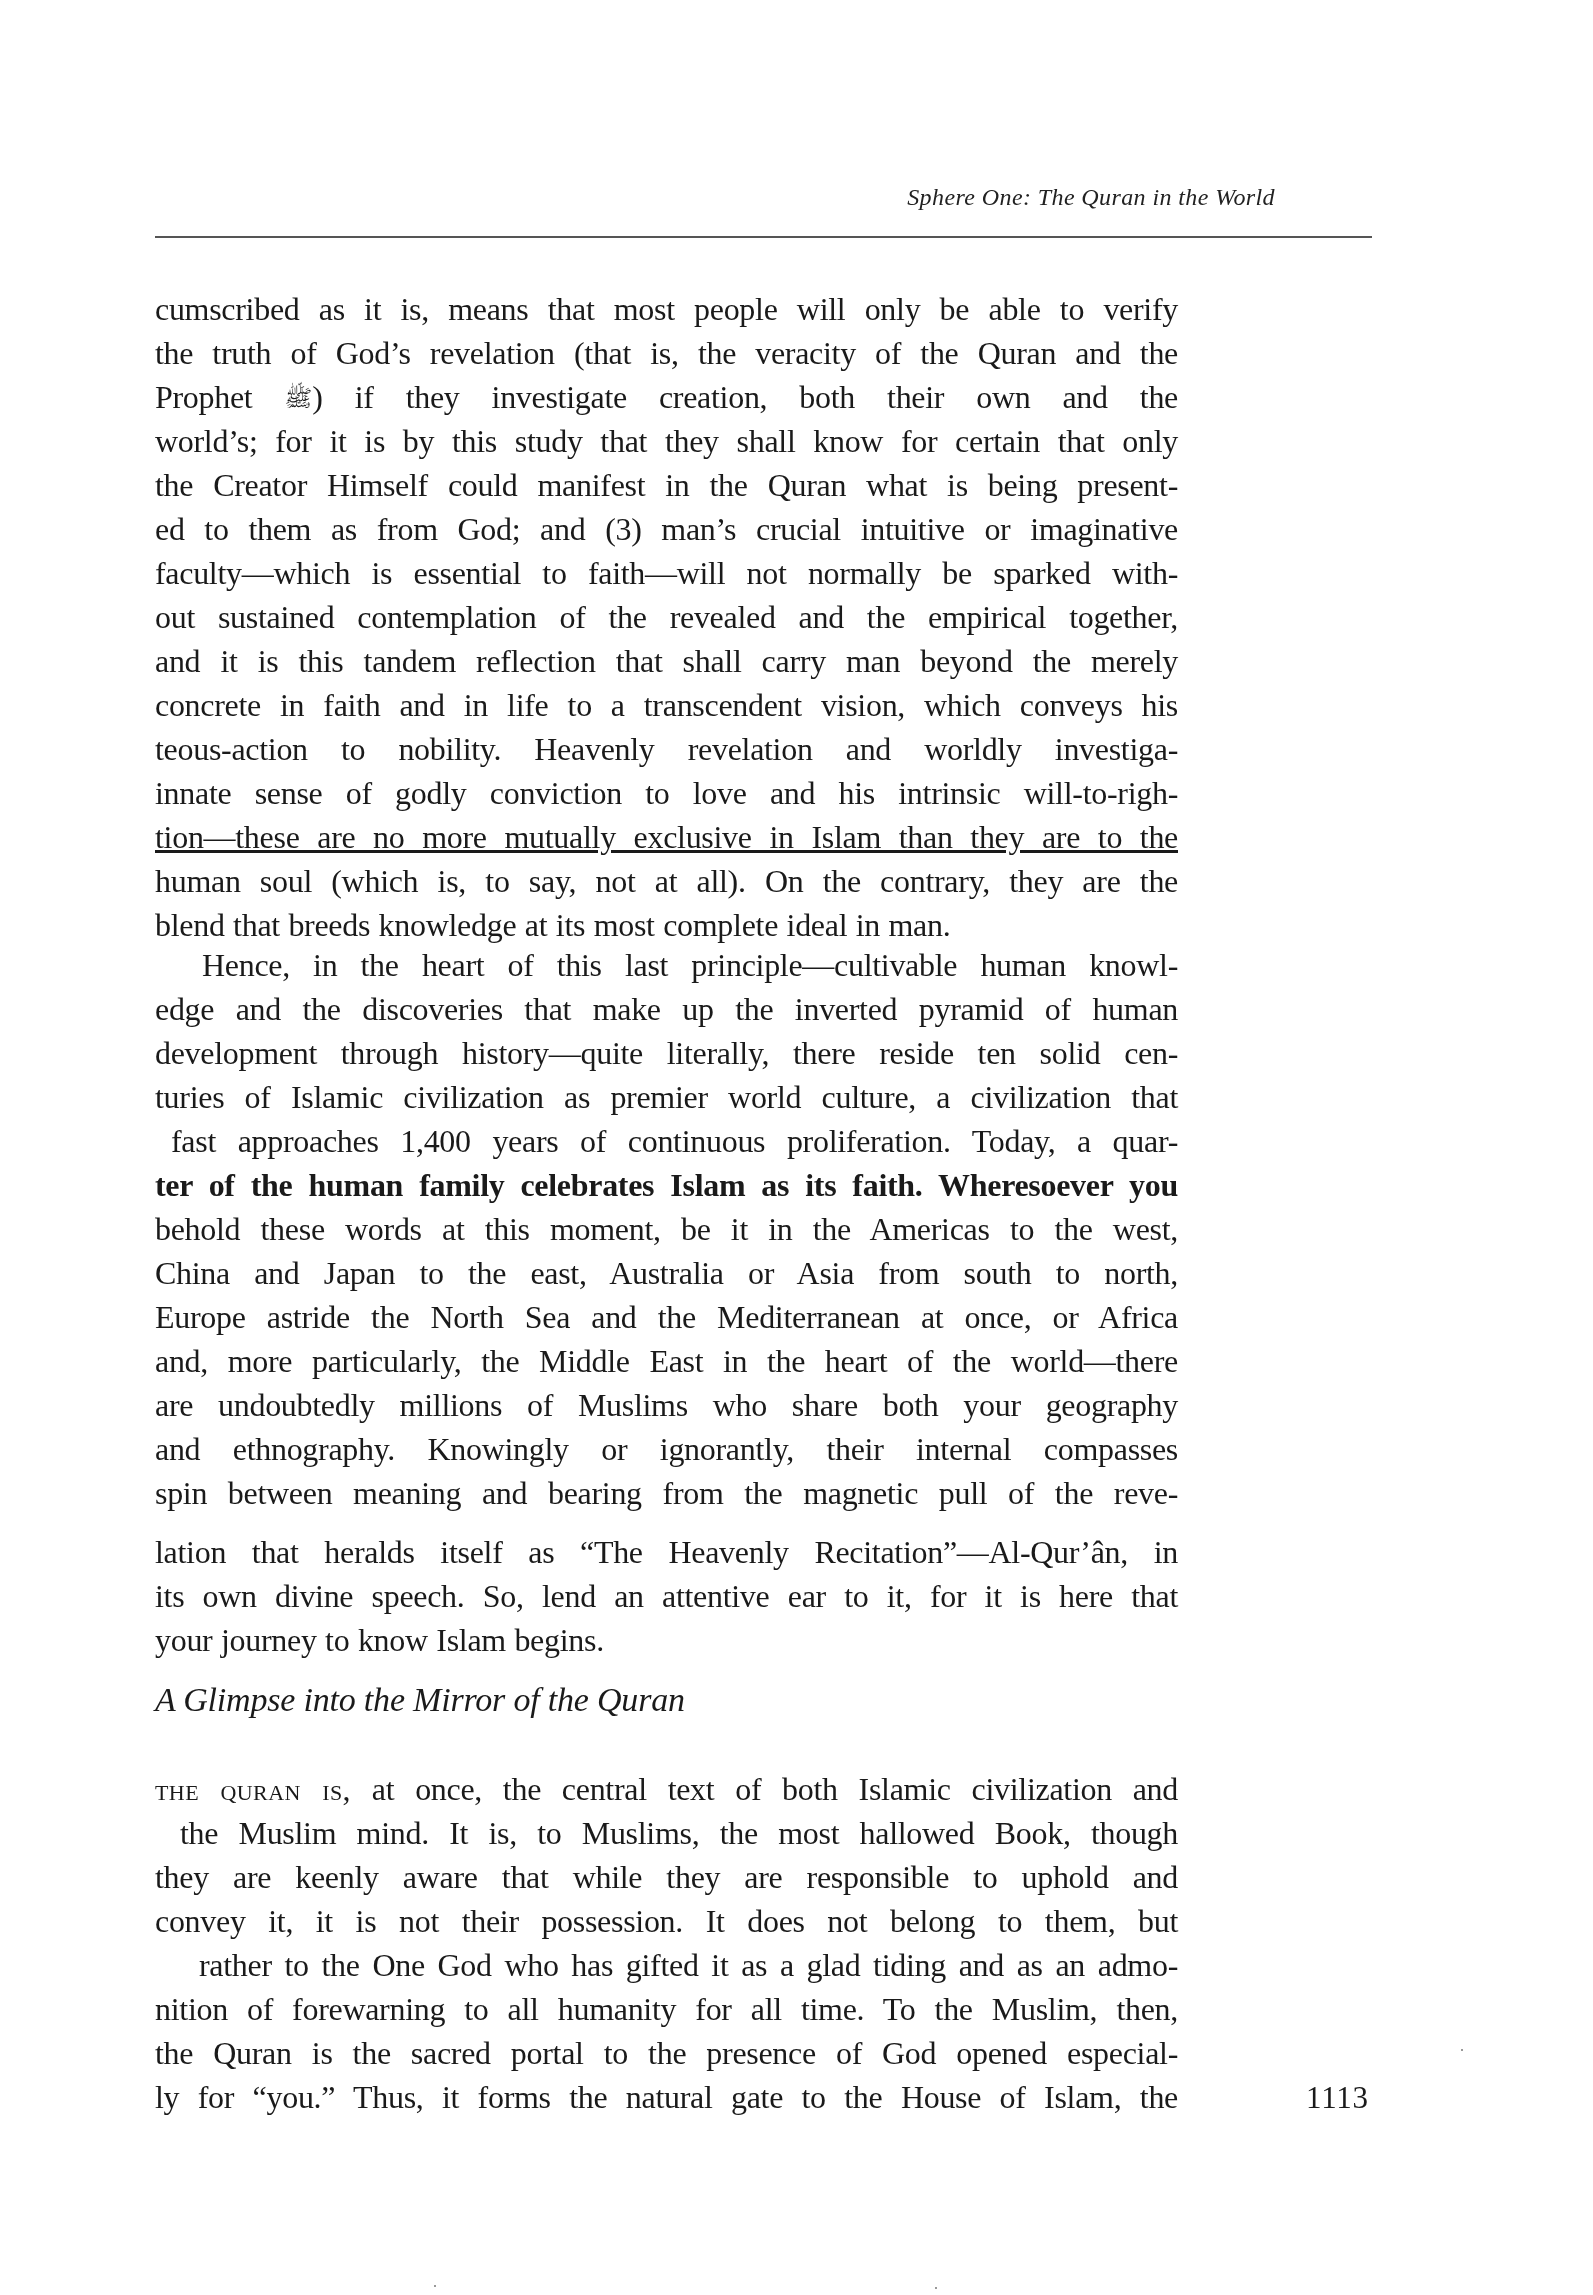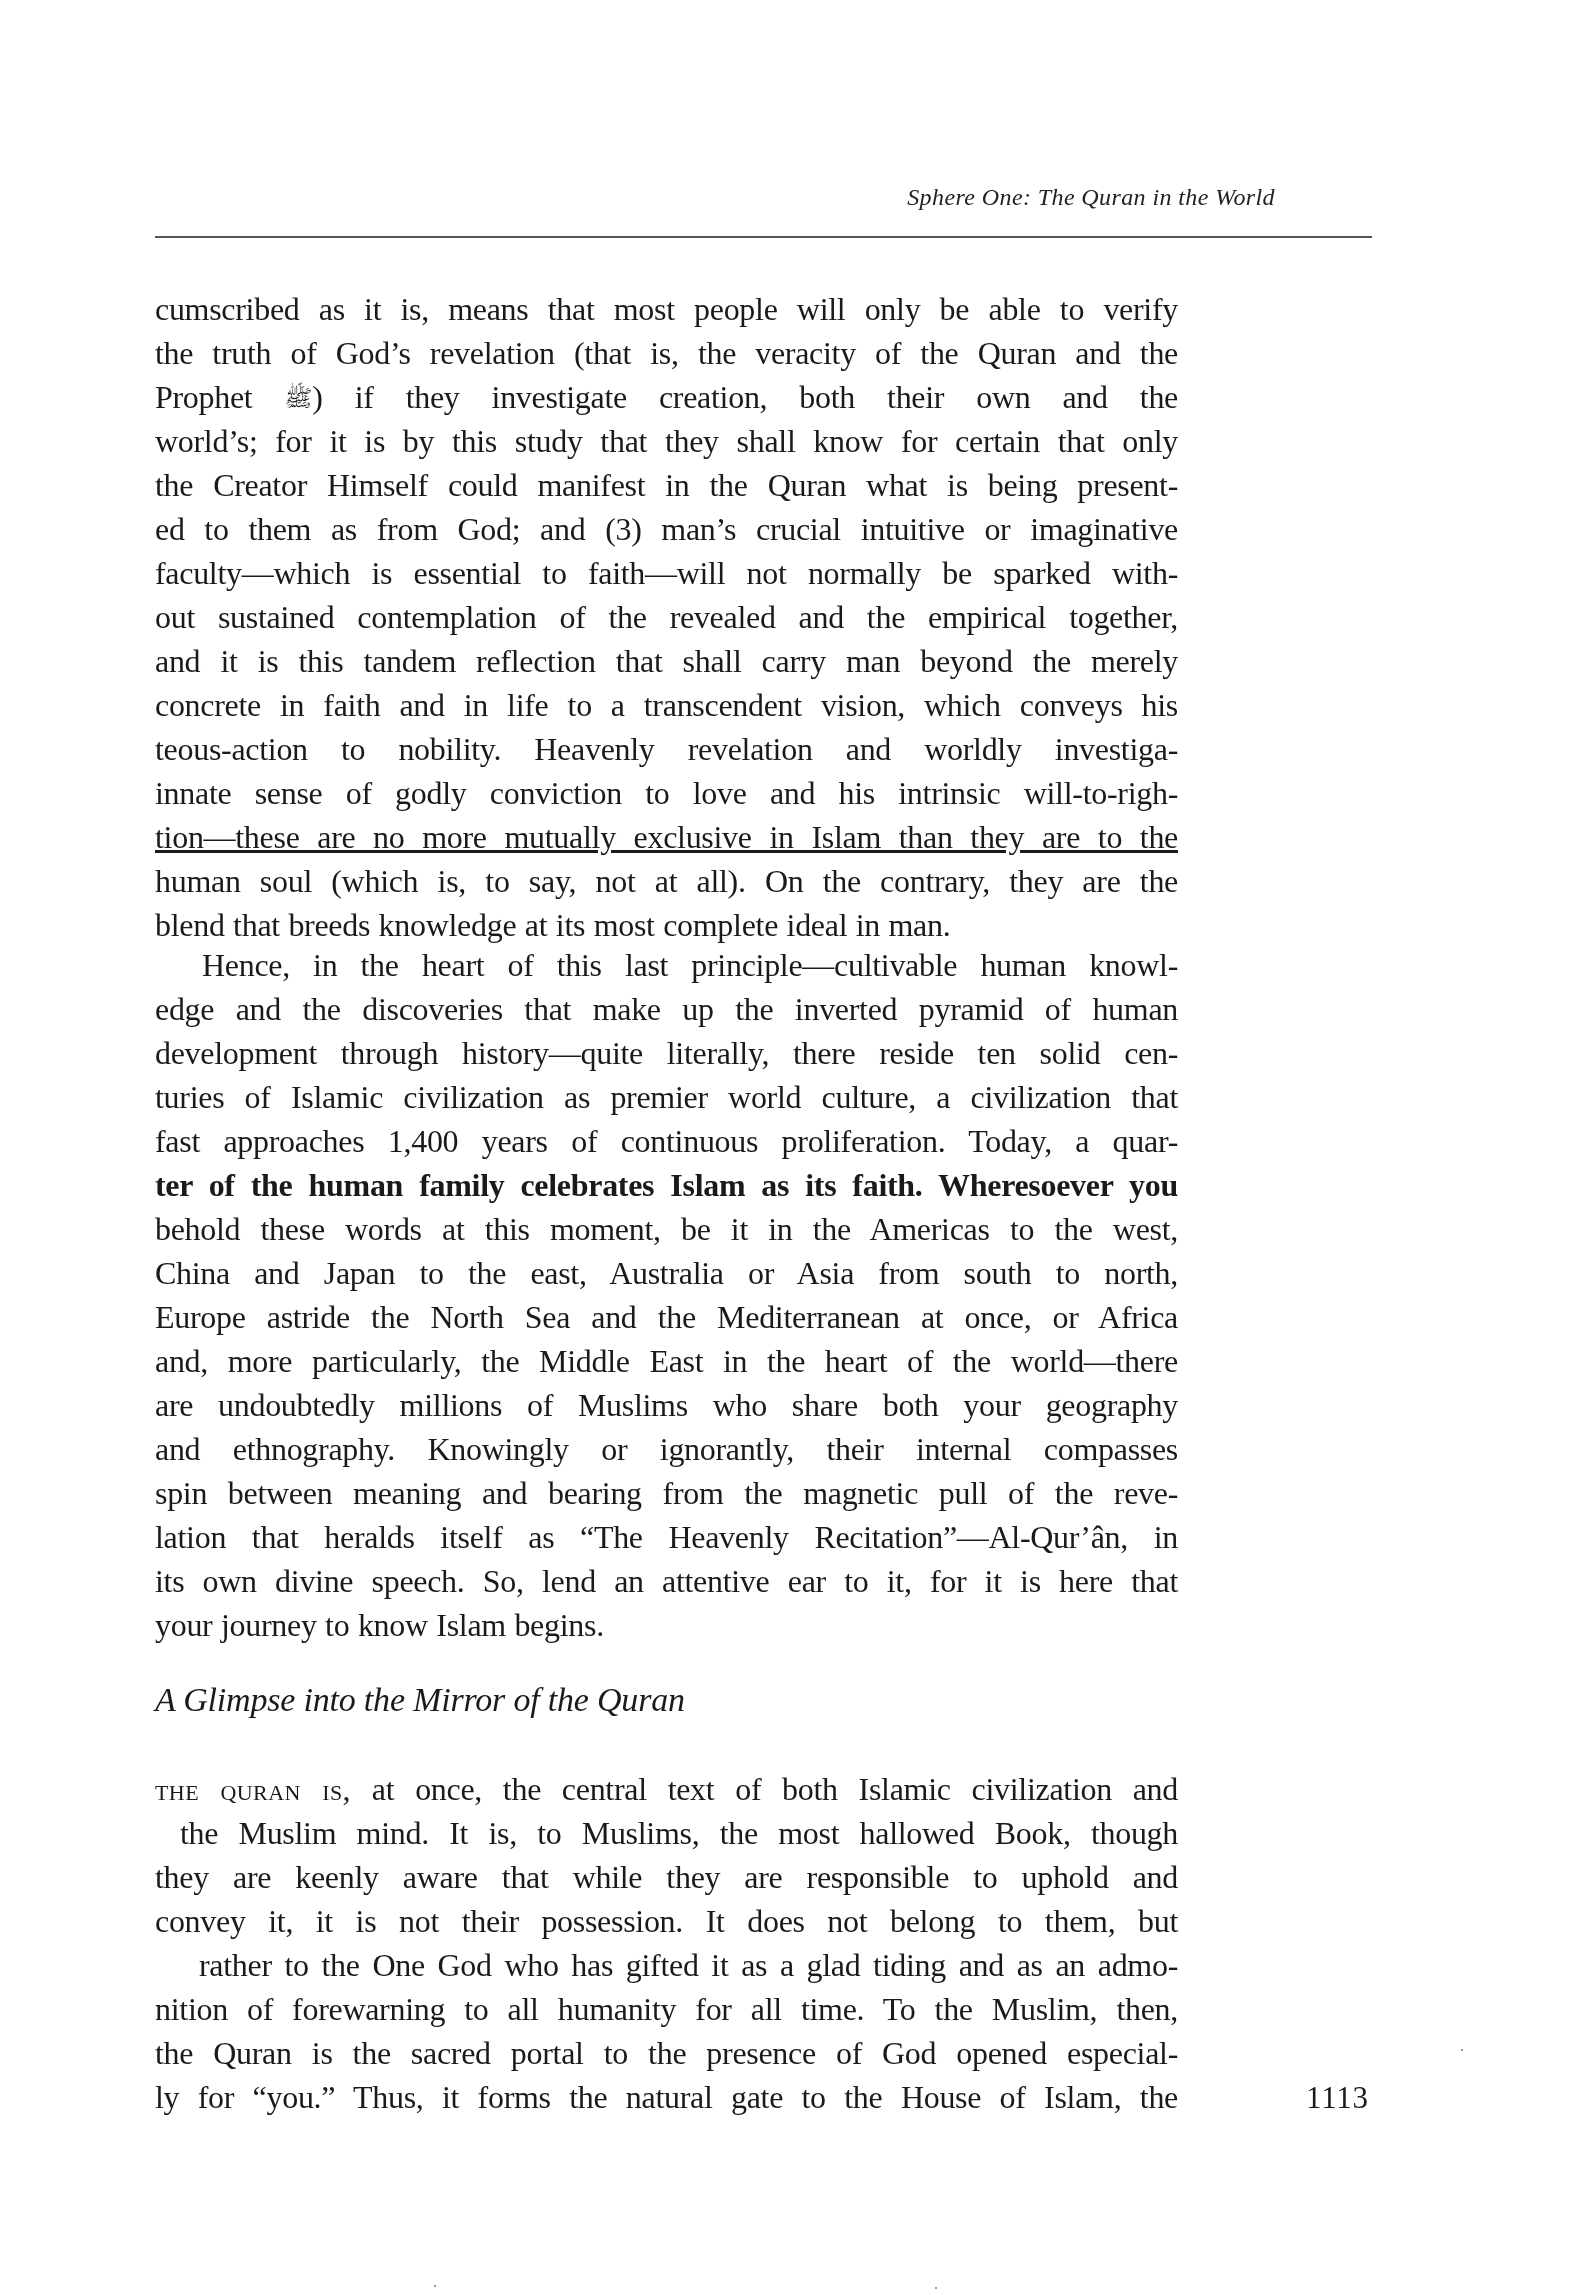--- a/index.html
+++ b/index.html
@@ -39,30 +39,30 @@
       <div class="line" style="white-space: nowrap; display: block; word-spacing: 0.8px;"><span>innate sense of godly conviction to love and his intrinsic will-to-righ-</span></div>
       <div class="line" style="white-space: nowrap; display: block; word-spacing: 0.8px; text-decoration: underline;"><span>tion—these are no more mutually exclusive in Islam than they are to the</span></div>
       <div class="line" style="white-space: nowrap; display: block; word-spacing: 0.8px;"><span>human soul (which is, to say, not at all). On the contrary, they are the</span></div>
       <div class="line last" style="white-space: nowrap; display: block;"><span>blend that breeds knowledge at its most complete ideal in man.</span></div>
     </div>
   <div class="body" id="para-2" style="top:939px;">
       <div class="line indent" style="white-space: nowrap; display: block; word-spacing: 0.8px;"><span>Hence, in the heart of this last principle—cultivable human knowl-</span></div>
       <div class="line" style="white-space: nowrap; display: block; word-spacing: 0.8px;"><span>edge and the discoveries that make up the inverted pyramid of human</span></div>
       <div class="line" style="white-space: nowrap; display: block; word-spacing: 0.8px;"><span>development through history—quite literally, there reside ten solid cen-</span></div>
       <div class="line" style="white-space: nowrap; display: block; word-spacing: 0.8px;"><span>turies of Islamic civilization as premier world culture, a civilization that</span></div>
-      <div class="line" style="white-space: nowrap; display: block; word-spacing: 0.8px;"><span>fast approaches 1,400 years of continuous proliferation. Today, a quar-</span></div>
+      <div class="line" style="white-space: nowrap; display: block; word-spacing: 0.8px; margin-left: 16px;"><span>fast approaches 1,400 years of continuous proliferation. Today, a quar-</span></div>
       <div class="line" style="white-space: nowrap; display: block; word-spacing: 0.8px; font-weight: bold;"><span>ter of the human family celebrates Islam as its faith. Wheresoever you</span></div>
       <div class="line" style="white-space: nowrap; display: block; word-spacing: 0.8px;"><span>behold these words at this moment, be it in the Americas to the west,</span></div>
       <div class="line" style="white-space: nowrap; display: block; word-spacing: 0.8px;"><span>China and Japan to the east, Australia or Asia from south to north,</span></div>
       <div class="line" style="white-space: nowrap; display: block; word-spacing: 0.8px;"><span>Europe astride the North Sea and the Mediterranean at once, or Africa</span></div>
       <div class="line" style="white-space: nowrap; display: block; word-spacing: 0.8px;"><span>and, more particularly, the Middle East in the heart of the world—there</span></div>
       <div class="line" style="white-space: nowrap; display: block; word-spacing: 0.8px;"><span>are undoubtedly millions of Muslims who share both your geography</span></div>
       <div class="line" style="white-space: nowrap; display: block; word-spacing: 0.8px;"><span>and ethnography. Knowingly or ignorantly, their internal compasses</span></div>
       <div class="line" style="white-space: nowrap; display: block; word-spacing: 0.8px;"><span>spin between meaning and bearing from the magnetic pull of the reve-</span></div>
-      <div class="line" style="white-space: nowrap; display: block; word-spacing: 0.8px;"><span>lation that heralds itself as “The Heavenly Recitation”—Al-Qur’ân, in</span></div>
+      <div class="line" style="white-space: nowrap; display: block; word-spacing: 0.8px; margin-top: 15px;"><span>lation that heralds itself as “The Heavenly Recitation”—Al-Qur’ân, in</span></div>
       <div class="line" style="white-space: nowrap; display: block; word-spacing: 0.8px;"><span>its own divine speech. So, lend an attentive ear to it, for it is here that</span></div>
       <div class="line last" style="white-space: nowrap; display: block;"><span>your journey to know Islam begins.</span></div>
     </div>
 
   <div class="section-heading">A Glimpse into the Mirror of the Quran</div>
   <div class="body" id="section-body" style="top:1719px;">
       <div class="line" style="white-space: nowrap; display: block; word-spacing: 0.8px; margin-top: 44px;"><span><span class="smallcaps">THE QURAN IS,</span><span> at once, the central text of both Islamic civilization and</span></span></div>
       <div class="line" style="white-space: nowrap; display: block; word-spacing: 0.8px; margin-left: 25px;"><span>the Muslim mind. It is, to Muslims, the most hallowed Book, though</span></div>
       <div class="line" style="white-space: nowrap; display: block; word-spacing: 0.8px;"><span>they are keenly aware that while they are responsible to uphold and</span></div>
       <div class="line" style="white-space: nowrap; display: block; word-spacing: 0.8px;"><span>convey it, it is not their possession. It does not belong to them, but</span></div>

